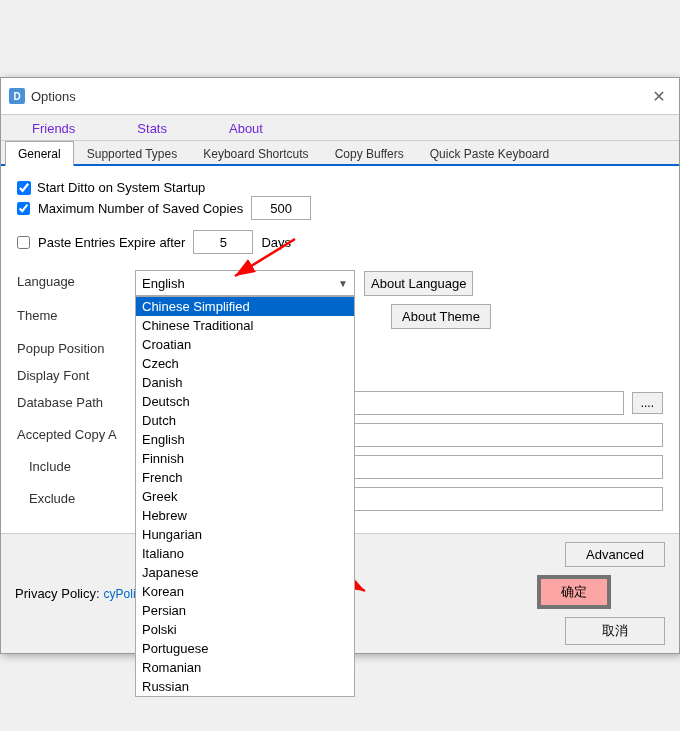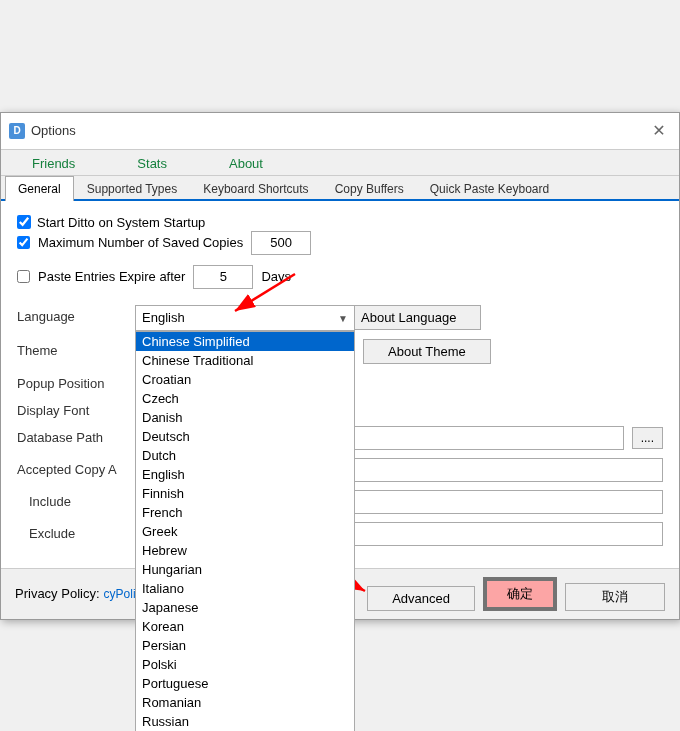--- a/index.html
+++ b/index.html
@@ -60,21 +60,21 @@
     }
 
     .tab-row-top {
       display: flex;
       background: #f0f0f0;
       border-bottom: 1px solid #ccc;
     }
     .tab-top {
       padding: 5px 30px;
       cursor: pointer;
-      color: #15803d;
+      color: #6d28d9;
       font-size: 13px;
       border: 1px solid transparent;
       border-bottom: none;
       margin-bottom: -1px;
     }
 
     .tab-row-bottom {
       display: flex;
       background: #f0f0f0;
       border-bottom: 2px solid #0066cc;
@@ -192,27 +192,28 @@
       font-size: 13px;
       cursor: pointer;
       white-space: nowrap;
     }
     .dropdown-item.selected {
       background: #0066cc;
       color: white;
     }
 
     .btn {
-      padding: 4px 24px;
+      padding: 4px 6px;
       background: #f0f0f0;
       border: 1px solid #aaa;
       font-size: 13px;
       cursor: pointer;
       min-width: 100px;
       text-align: center;
+      margin-left: 28px;
     }
     .btn-primary {
       background: #fca5a5;
       border: 4px solid #737373;
       font-size: 13px;
       padding: 4px 20px;
       cursor: pointer;
     }
     .text-input-full {
       flex: 1;
@@ -239,21 +240,22 @@
     }
     .privacy-link {
       color: #0066cc;
       font-size: 12px;
       text-decoration: none;
       cursor: pointer;
     }
     .footer-right {
       display: flex;
       gap: 8px;
-      align-items: flex-end;
+      align-items: flex-start;
+      flex-direction: column;
     }
 
     .divider { height: 6px; }
   </style>
 </head>
 <body>
 
 <div class="window">
 
   <div class="title-bar">

